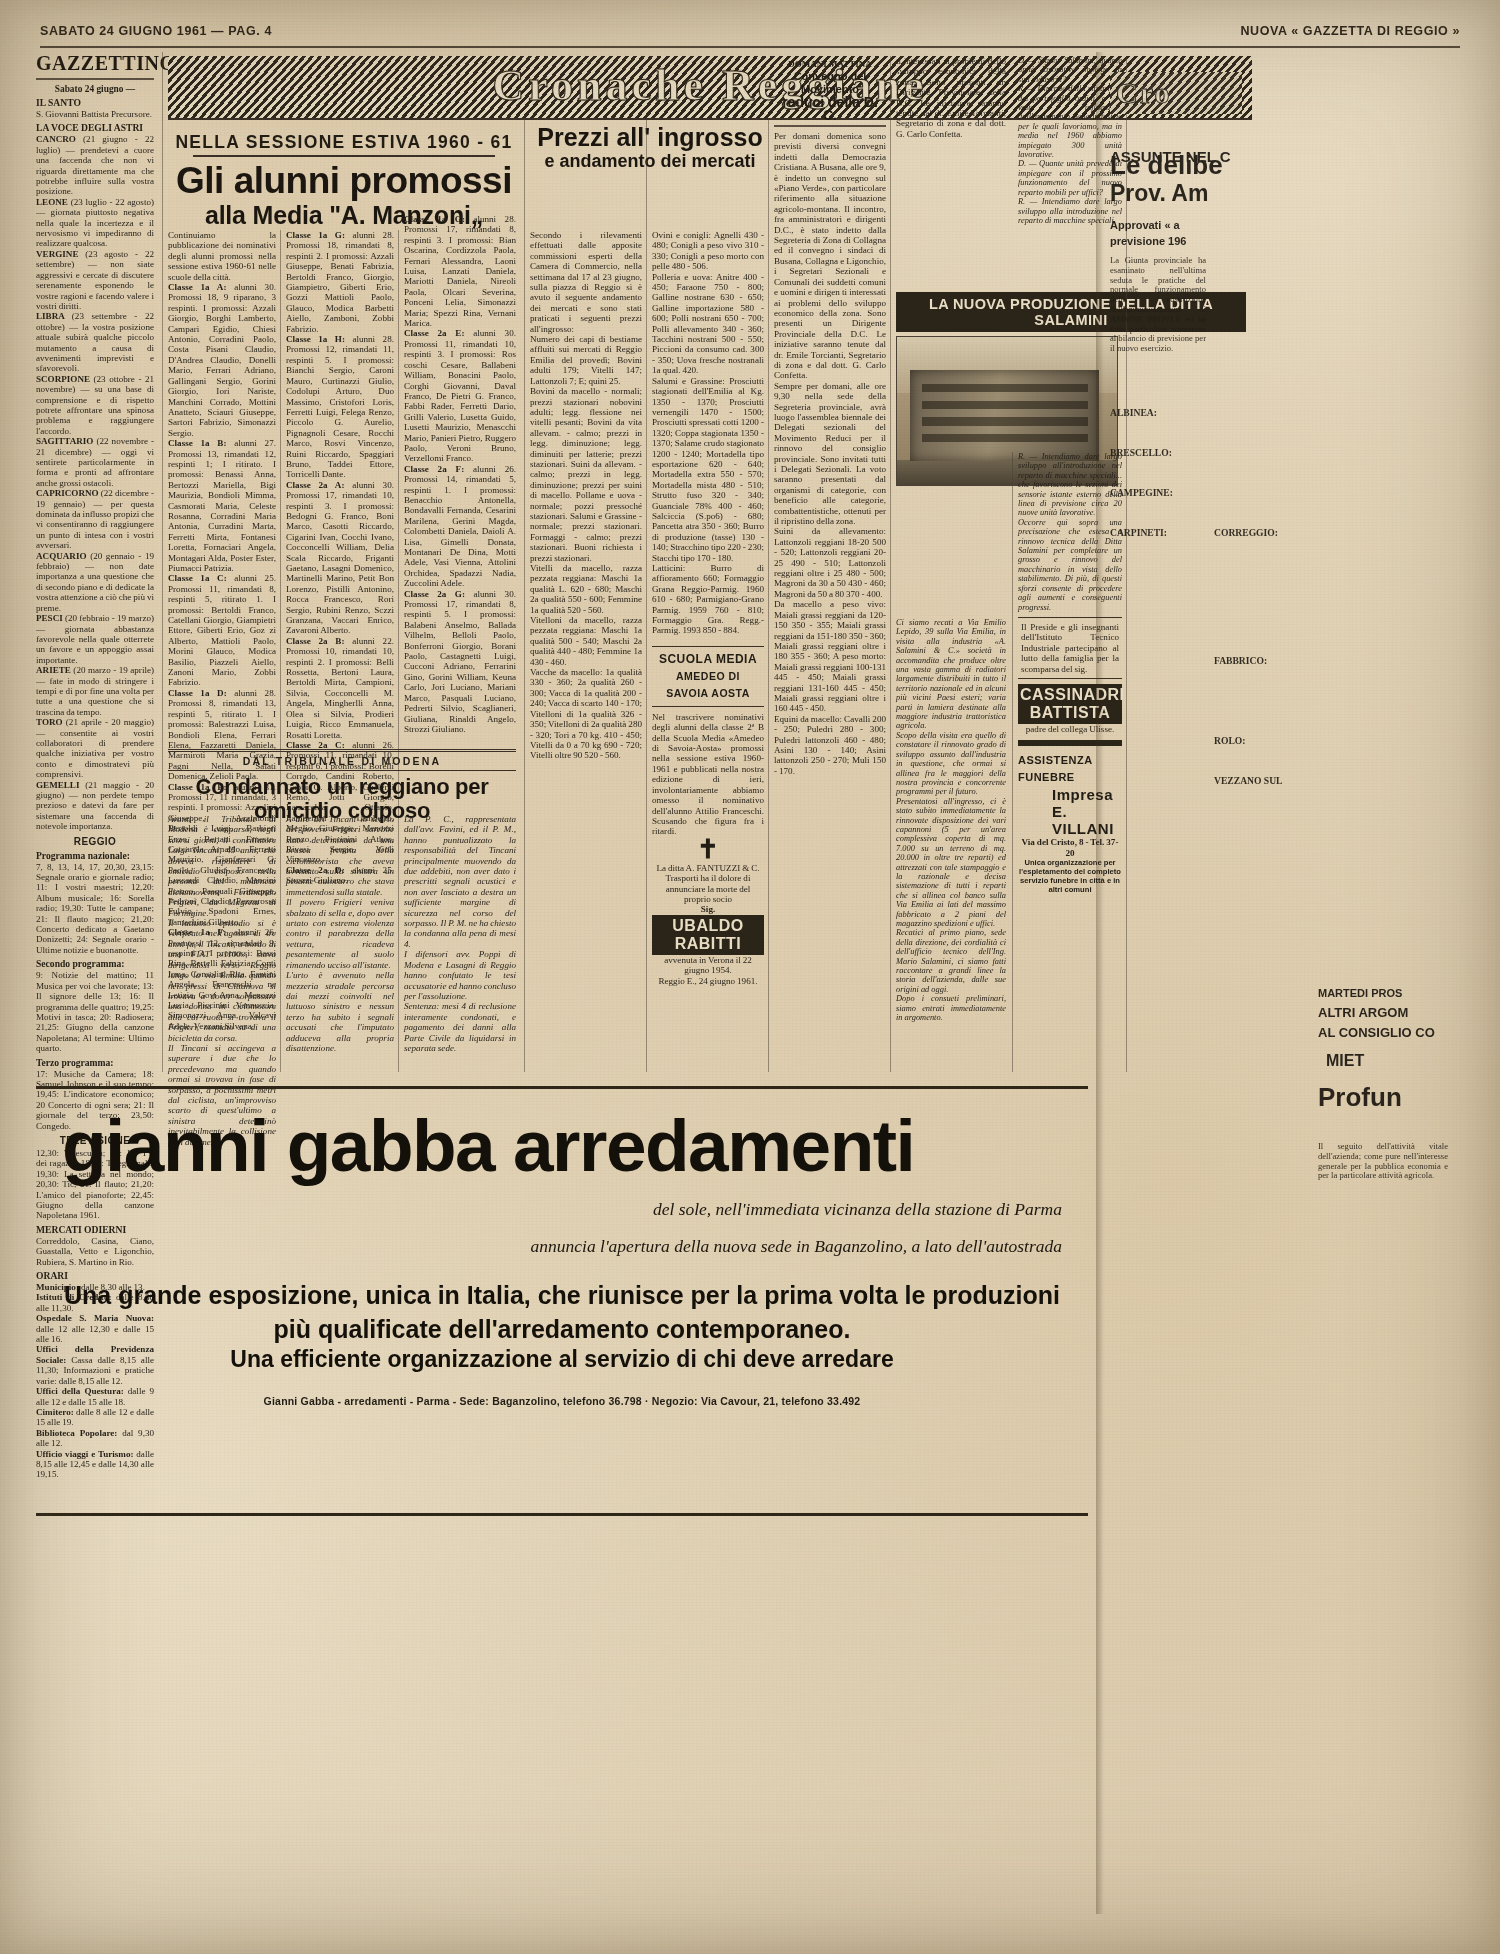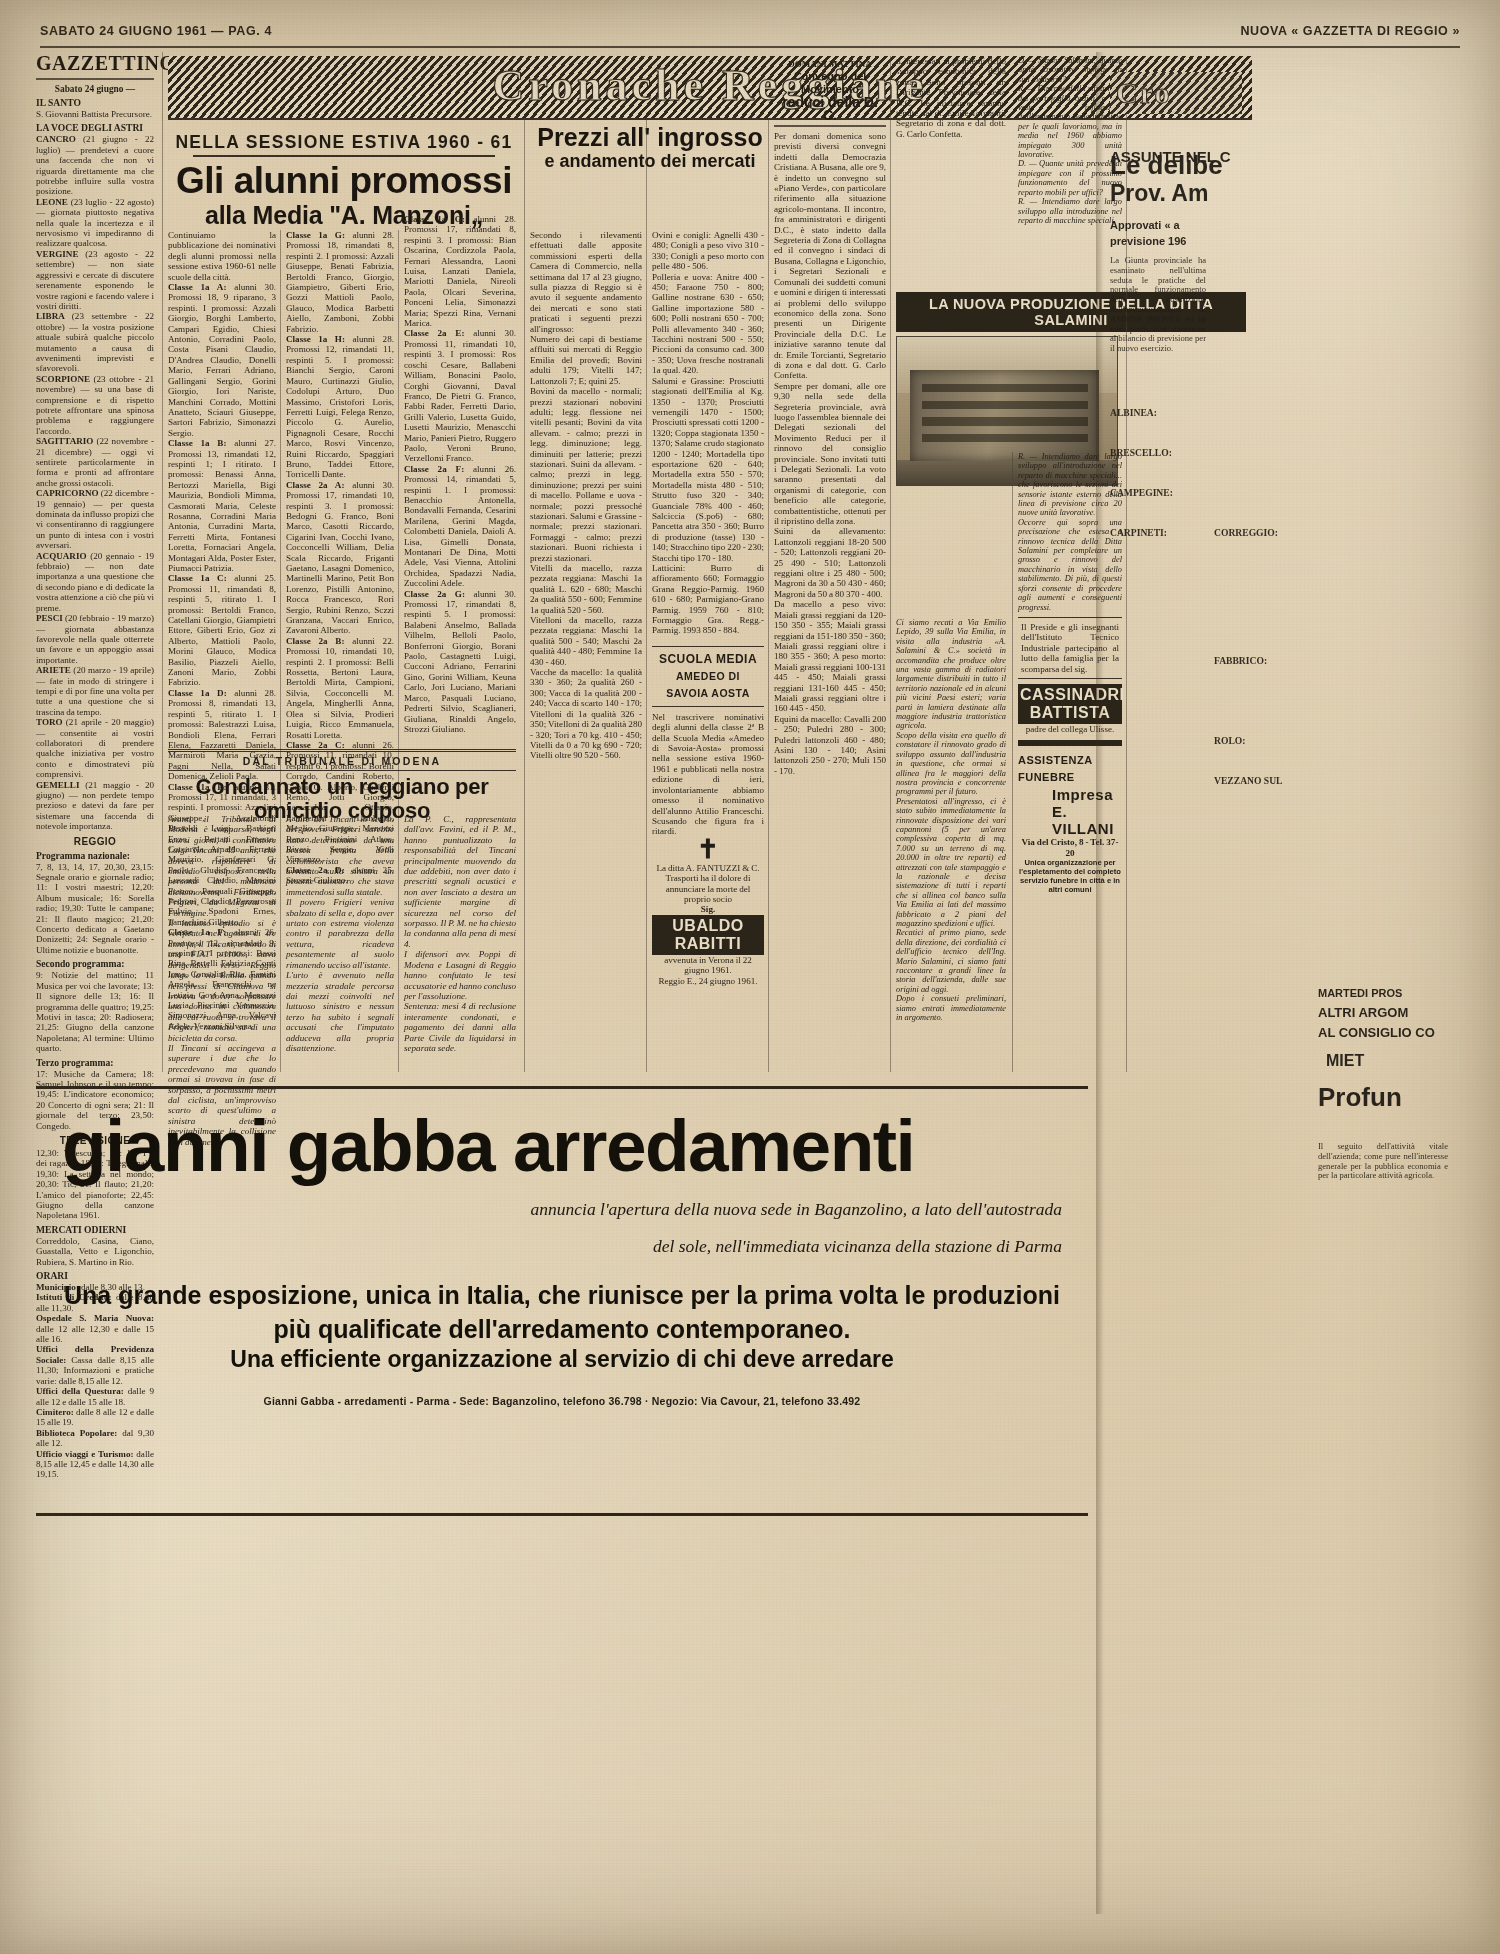--- a/index.html
+++ b/index.html
@@ -275,21 +275,21 @@
       <div class="ad-box" style="margin-top:10px;">
         <div class="ad-name" style="font-size:12px;">SCUOLA MEDIA</div>
         <div class="ad-name" style="font-size:10.5px;">AMEDEO DI SAVOIA AOSTA</div>
       </div>
       <div class="body-txt">Nel trascrivere nominativi degli alunni della classe 2ª B della Scuola Media «Amedeo di Savoia-Aosta» promossi nella sessione estiva 1960-1961 e pubblicati nella nostra edizione di ieri, involontariamente abbiamo omesso il nominativo dell'alunno Attilio Franceschi. Scusando che figura fra i ritardi.</div>
 
       <div class="cross">✝</div>
       <div class="body-txt" style="text-align:center;">La ditta A. FANTUZZI &amp; C. Trasporti ha il dolore di annunciare la morte del proprio socio</div>
       <div class="body-txt" style="text-align:center;font-weight:700;">Sig.</div>
       <div class="ad-rev">UBALDO RABITTI</div>
-      <div class="body-txt" style="text-align:center;">avvenuta in Verona il 22 giugno 1961.</div>
+      <div class="body-txt" style="text-align:center;">avvenuta in Verona il 22 giugno 1954.</div>
       <div class="body-txt" style="text-align:center;">Reggio E., 24 giugno 1961.</div>
     </div>
     <div class="vdiv" style="left:732px;top:66px;height:954px;"></div>
 
     <div class="col" style="left:738px;top:4px;width:112px;">
       <div class="mini-head" style="text-align:center;font-size:9px;">DOMANI MATTINA</div>
       <div style="font-family:'Liberation Sans',sans-serif;font-weight:700;font-size:11px;text-align:center;line-height:13px;">Convegno del Movimento</div>
       <div style="font-family:'Liberation Sans',sans-serif;font-weight:700;font-size:14px;text-align:center;line-height:13px;">reduci della D. C.</div>
       <div class="thin-rule"></div>
       <div class="body-txt">Per domani domenica sono previsti diversi convegni indetti dalla Democrazia Cristiana. A Busana, alle ore 9, è indetto un convegno sul «Piano Verde», con particolare riferimento alla situazione agricolo-montana. Il incontro, fra amministratori e dirigenti D.C., è stato indetto dalla Segreteria di Zona di Collagna ed il convegno i sindaci di Busana, Collagna e Ligonchio, i Segretari Sezionali e Comunali dei suddetti comuni e uomini e dirigen ti interessati ai problemi dello sviluppo economico della zona. Sono presenti un Dirigente Provinciale della D.C. Le iniziative saranno tenute dal dr. Emile Torcianti, Segretario di zona e dal dott. G. Carlo Confetta.</div>
@@ -372,22 +372,22 @@
     <div class="edge-head" style="position:absolute;left:222px;top:932px;font-size:11px;">MARTEDI PROS</div>
     <div class="edge-head" style="position:absolute;left:222px;top:952px;font-size:13px;">ALTRI ARGOM</div>
     <div class="edge-head" style="position:absolute;left:222px;top:972px;font-size:13px;">AL CONSIGLIO CO</div>
     <div class="edge-head" style="position:absolute;left:230px;top:1000px;font-size:16px;">MIET</div>
     <div class="edge-head" style="position:absolute;left:222px;top:1036px;font-size:26px;">Profun</div>
     <div class="smallcap" style="position:absolute;left:222px;top:1090px;width:130px;">Il seguito dell'attività vitale dell'azienda; come pure nell'interesse generale per la pubblica economia e per la particolare attività agricola.</div>
   </div>
 
   <div class="bigad">
     <div class="bigad-title">gianni gabba arredamenti</div>
+    <div class="bigad-l1">del sole, nell'immediata vicinanza della stazione di Parma</div>
     <div class="bigad-l1">annuncia l'apertura della nuova sede in Baganzolino, a lato dell'autostrada</div>
-    <div class="bigad-l1">del sole, nell'immediata vicinanza della stazione di Parma</div>
     <div class="bigad-l2">Una grande esposizione, unica in Italia, che riunisce per la prima volta le produzioni</div>
     <div class="bigad-l2" style="margin-top:2px;">più qualificate dell'arredamento contemporaneo.</div>
     <div class="bigad-l3">Una efficiente organizzazione al servizio di chi deve arredare</div>
     <div class="bigad-foot">Gianni Gabba - arredamenti - Parma - Sede: Baganzolino, telefono 36.798  ·   Negozio: Via Cavour, 21, telefono 33.492</div>
   </div>
 
   <div class="grain"></div>
   <div class="vig"></div>
 </div>
 

